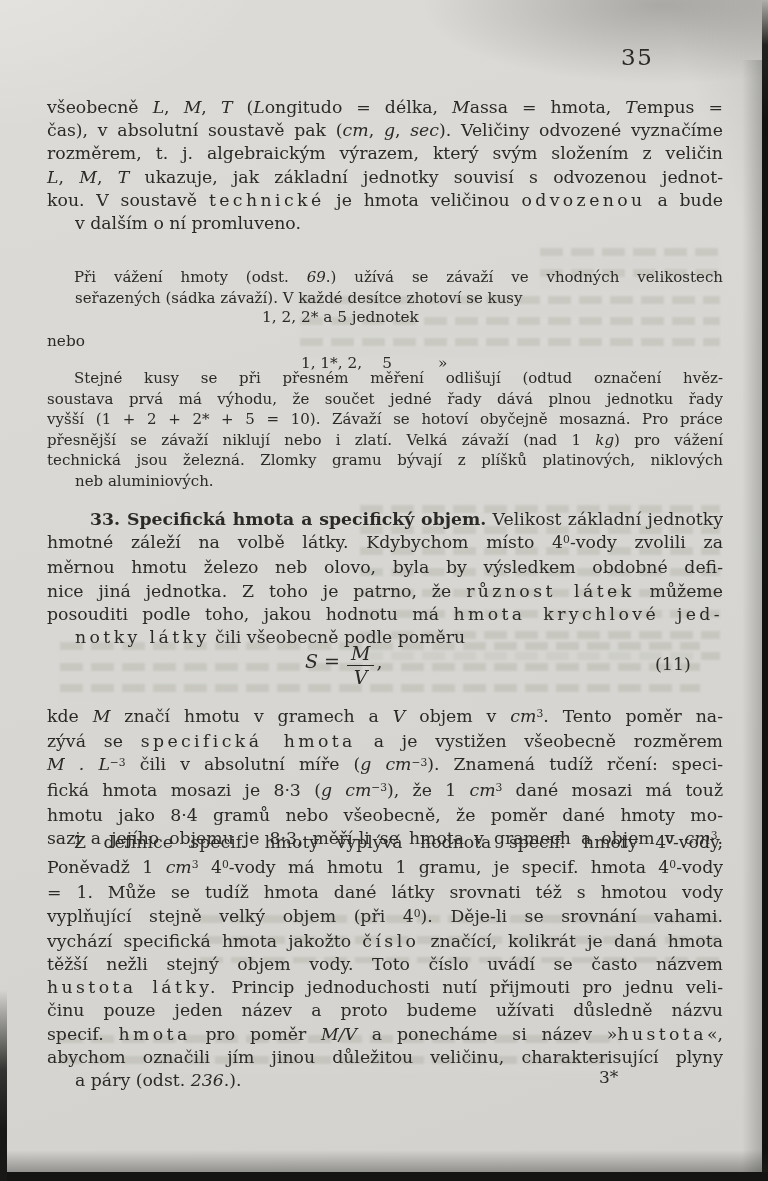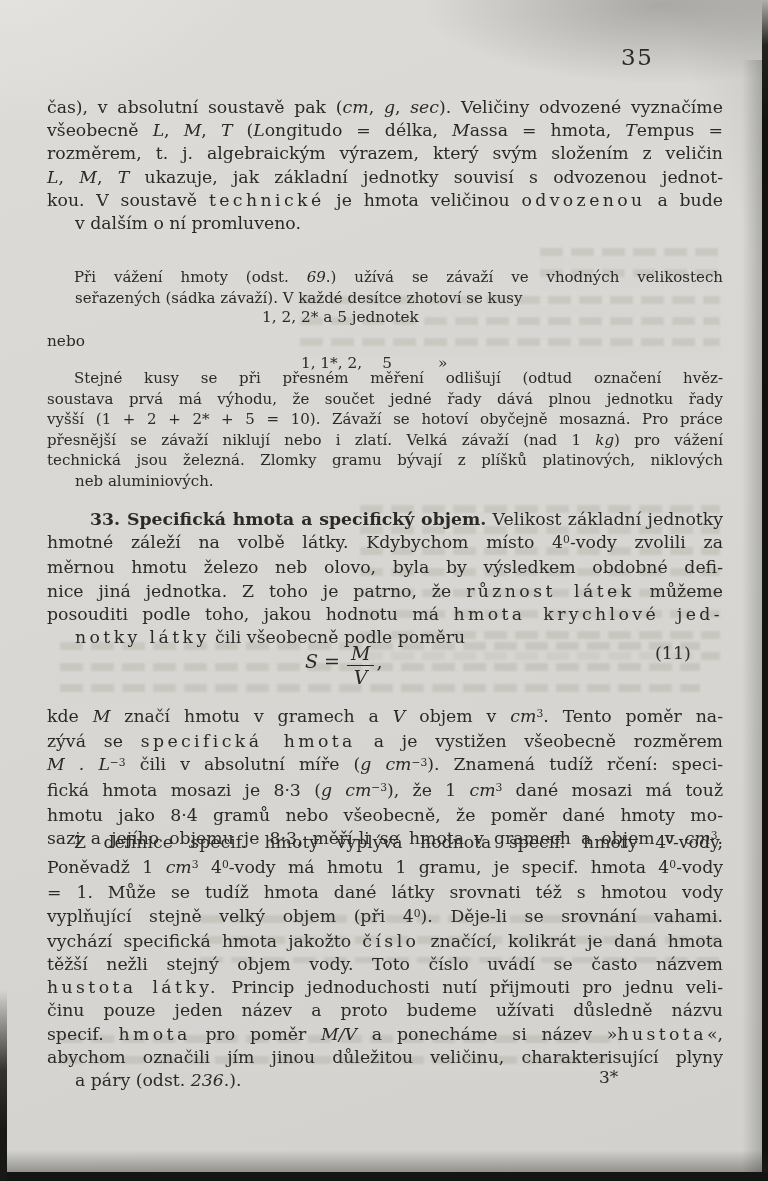--- a/index.html
+++ b/index.html
@@ -49,21 +49,21 @@
   .weights .nebo{position:absolute;left:0;top:25px;font-size:15.3px;}
   
   .eq-block{position:absolute;left:0;right:0;height:50px;}
   .eq-body{position:absolute;left:258px;top:0;font-size:19px;}
   .eq-lhs,.frac .num,.frac .den{font-style:italic;}
   .eq-sign{margin:0 7px 0 6px;}
   .frac{display:inline-block;text-align:center;vertical-align:-16px;line-height:1.1;}
   .frac .num{display:block;border-bottom:1.4px solid #2b2a27;padding:0 4px 1px;}
   .frac .den{display:block;padding-top:1px;}
   .eq-tail{margin-left:2px;}
-  .eq-number{position:absolute;left:608px;top:0;font-size:17.5px;}
+  .eq-number{position:absolute;left:608px;top:11px;font-size:17.5px;}
   
   .pageno{position:absolute;left:621px;top:44px;font-size:23px;letter-spacing:1.5px;z-index:2;}
   .folio{position:absolute;left:599px;top:1067px;font-size:17px;z-index:2;}
 </style>
 </head>
 <body>
 
 <div class="sheet">
 
   <div class="ghost" style="left:300px;top:296px;width:420px;height:62px;"></div>
@@ -71,22 +71,22 @@
   <div class="ghost" style="left:360px;top:505px;width:360px;height:158px;"></div>
   <div class="ghost" style="left:60px;top:642px;width:640px;height:58px;"></div>
   <div class="ghost" style="left:200px;top:915px;width:520px;height:48px;"></div>
   <div class="ghost" style="left:60px;top:1035px;width:560px;height:38px;"></div>
 
   <div class="pageno">35</div>
 
   <div class="textcol">
 
     <div class="para body" style="top:96px">
+        <div class="line">všeobecně <i>L</i>, <i>M</i>, <i>T</i> (<i>L</i>ongitudo = délka, <i>M</i>assa = hmota, <i>T</i>empus =</div>
         <div class="line">čas), v absolutní soustavě pak (<i>cm</i>, <i>g</i>, <i>sec</i>). Veličiny odvozené vyznačíme</div>
-        <div class="line">všeobecně <i>L</i>, <i>M</i>, <i>T</i> (<i>L</i>ongitudo = délka, <i>M</i>assa = hmota, <i>T</i>empus =</div>
         <div class="line">rozměrem, t. j. algebraickým výrazem, který svým složením z veličin</div>
         <div class="line"><i>L</i>, <i>M</i>, <i>T</i> ukazuje, jak základní jednotky souvisí s odvozenou jednot-</div>
         <div class="line">kou. V soustavě <span class="ls">technické</span> je hmota veličinou <span class="ls">odvozenou</span> a bude</div>
         <div class="line last">v dalším o ní promluveno.</div>
       </div>
     <div class="para petit indent" style="top:267px">
         <div class="line">Při vážení hmoty (odst. <i>69</i>.) užívá se závaží ve vhodných velikostech</div>
         <div class="line last">seřazených (sádka závaží). V každé desítce zhotoví se kusy</div>
       </div>
 

